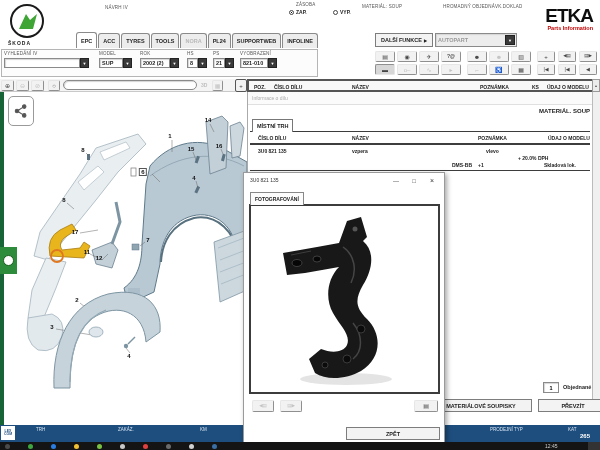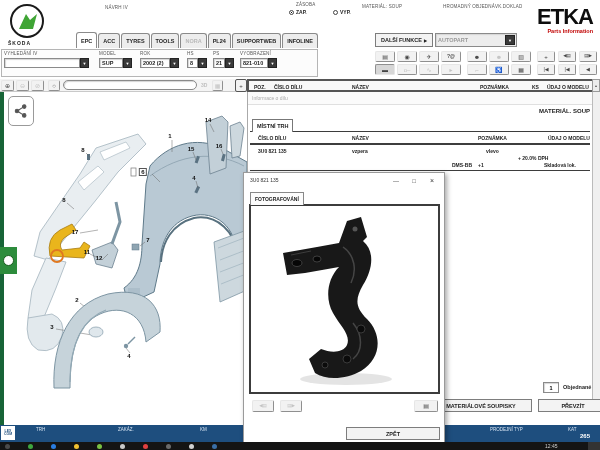--- a/index.html
+++ b/index.html
@@ -48,21 +48,21 @@
     <span class="radio on"></span><span class="b tiny">ZAP.</span>
   </div>
   <div class="ab" style="left:333px;top:9px">
     <span class="radio"></span><span class="b tiny">VYP.</span>
   </div>
 
   <div class="ab lbl" style="left:362px;top:4px">MATERIÁL: SOUP</div>
   <div class="ab lbl" style="left:443px;top:4px">HROMADNÝ OBJEDNÁVK.DOKLAD</div>
 
   <div class="ab" style="left:531px;top:6px;width:62px;text-align:right">
-    <div style="font-size:22px;font-weight:900;letter-spacing:-1px;color:#0d0d0d;line-height:1">ETKA</div>
+    <div style="font-size:19px;font-weight:900;letter-spacing:-1px;color:#0d0d0d;line-height:1">ETKA</div>
     <div class="b" style="font-size:5.5px;color:#c00000">Parts Information</div>
   </div>
 
   <div class="ab tabs" style="left:76px;top:32px;height:16px">
     <div class="tab active">
         <span>EPC</span>
       </div>
     <div class="tab">
         <span>ACC</span>
       </div>

